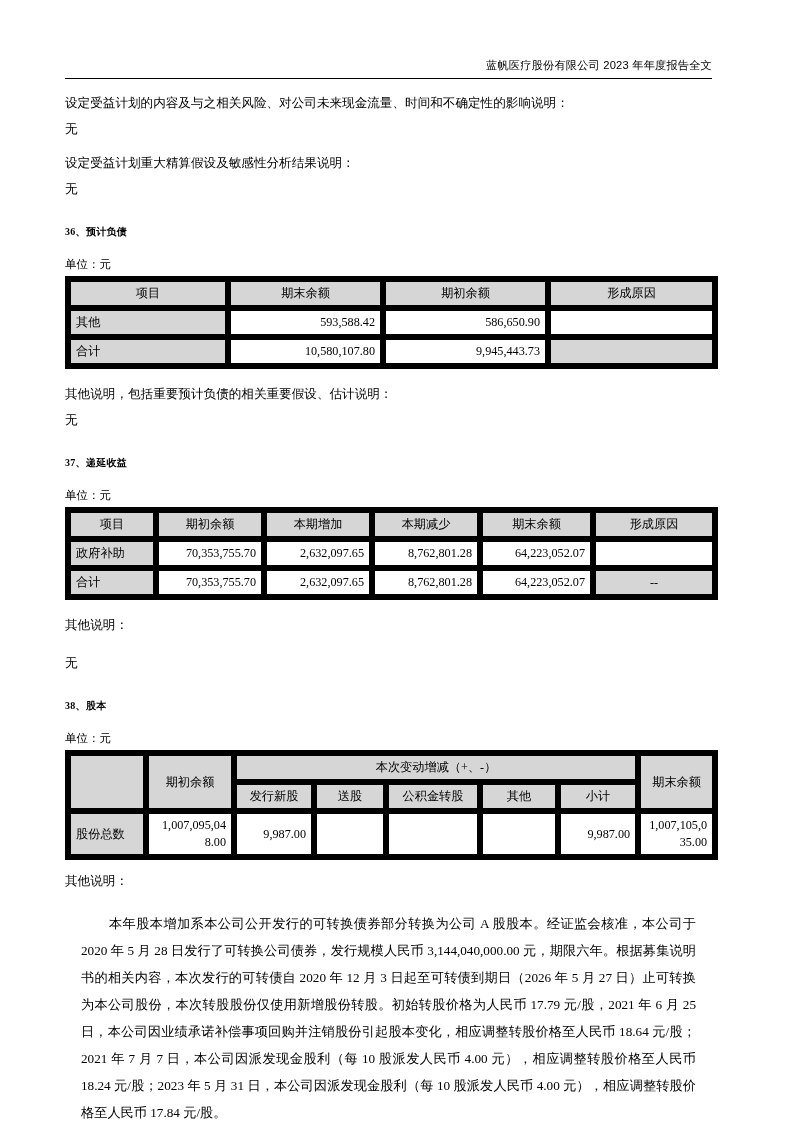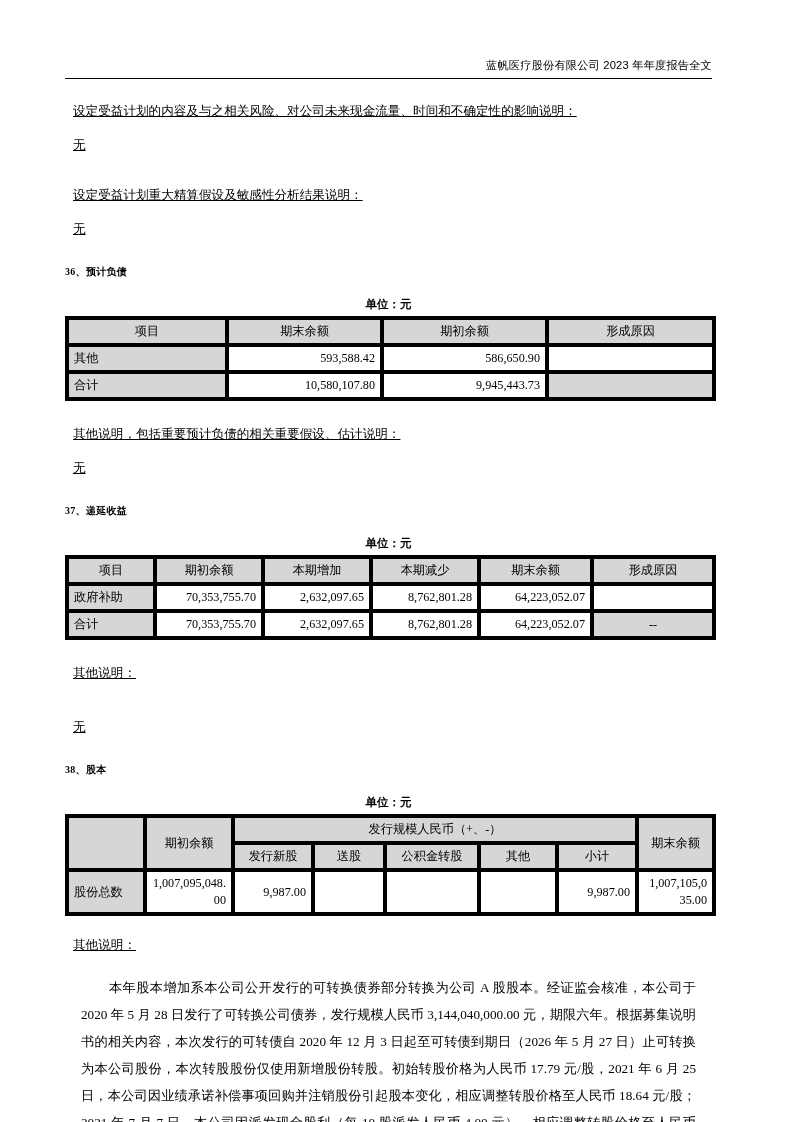--- a/index.html
+++ b/index.html
@@ -44,55 +44,54 @@
   .content {
     position: absolute;
     left: 65px;
     top: 90px;
     width: 647px;
   }
   .para {
     font-size: 12.6px;
     line-height: 26px;
     font-family: "Liberation Sans", "DejaVu Sans", sans-serif;
-    margin: 8px;
+    margin: 0;
     white-space: nowrap;
-    text-decoration: underline;
   }
   .spacer-8 { height: 8px; }
   .spacer-12 { height: 12px; }
 
   h2.sect {
     font-size: 10px;
     font-weight: bold;
     font-family: Liberation Serif, serif;
     margin: 18px 0 6px 0;
     line-height: 24px;
     letter-spacing: .3px;
   }
 
   .unit {
-    text-align: center;
+    text-align: left;
     font-size: 11.5px;
     font-family: "Liberation Sans", "DejaVu Sans", sans-serif;
-    font-weight: bold;
+    font-weight: normal;
     margin: 12px 0 4px 0;
     line-height: 16px;
   }
 
   
   table.fin {
     border-collapse: collapse;
     width: 647px;
     table-layout: fixed;
     font-family: "Liberation Serif", "DejaVu Serif", serif;
     font-size: 12.2px;
   }
   table.fin td, table.fin th {
-    border: 4px solid #000000;
+    border: 6px solid #000000;
     padding: 3px 5px;
     line-height: 17px;
     font-weight: normal;
     vertical-align: middle;
     height: 23px;
     overflow: hidden;
   }
   table.fin thead td, table.fin .hdr {
     background: #d6d6d6;
     text-align: center;
@@ -234,21 +233,21 @@
         <col style="width:72px">
           <col style="width:94px">
           <col style="width:78px">
         <col style="width:80px">
           <col style="width:77px">
       </colgroup>
       <thead>
         <tr>
           <td class="hdr" rowspan="2"></td>
           <td class="hdr" rowspan="2">期初余额</td>
-          <td class="hdr" colspan="5">发行规模人民币（+、-）</td>
+          <td class="hdr" colspan="5">本次变动增减（+、-）</td>
           <td class="hdr" rowspan="2">期末余额</td>
         </tr>
         <tr>
           <td class="hdr">发行新股</td>
           <td class="hdr">送股</td>
           <td class="hdr">公积金转股</td>
           <td class="hdr">其他</td>
           <td class="hdr">小计</td>
         </tr>
       </thead>

